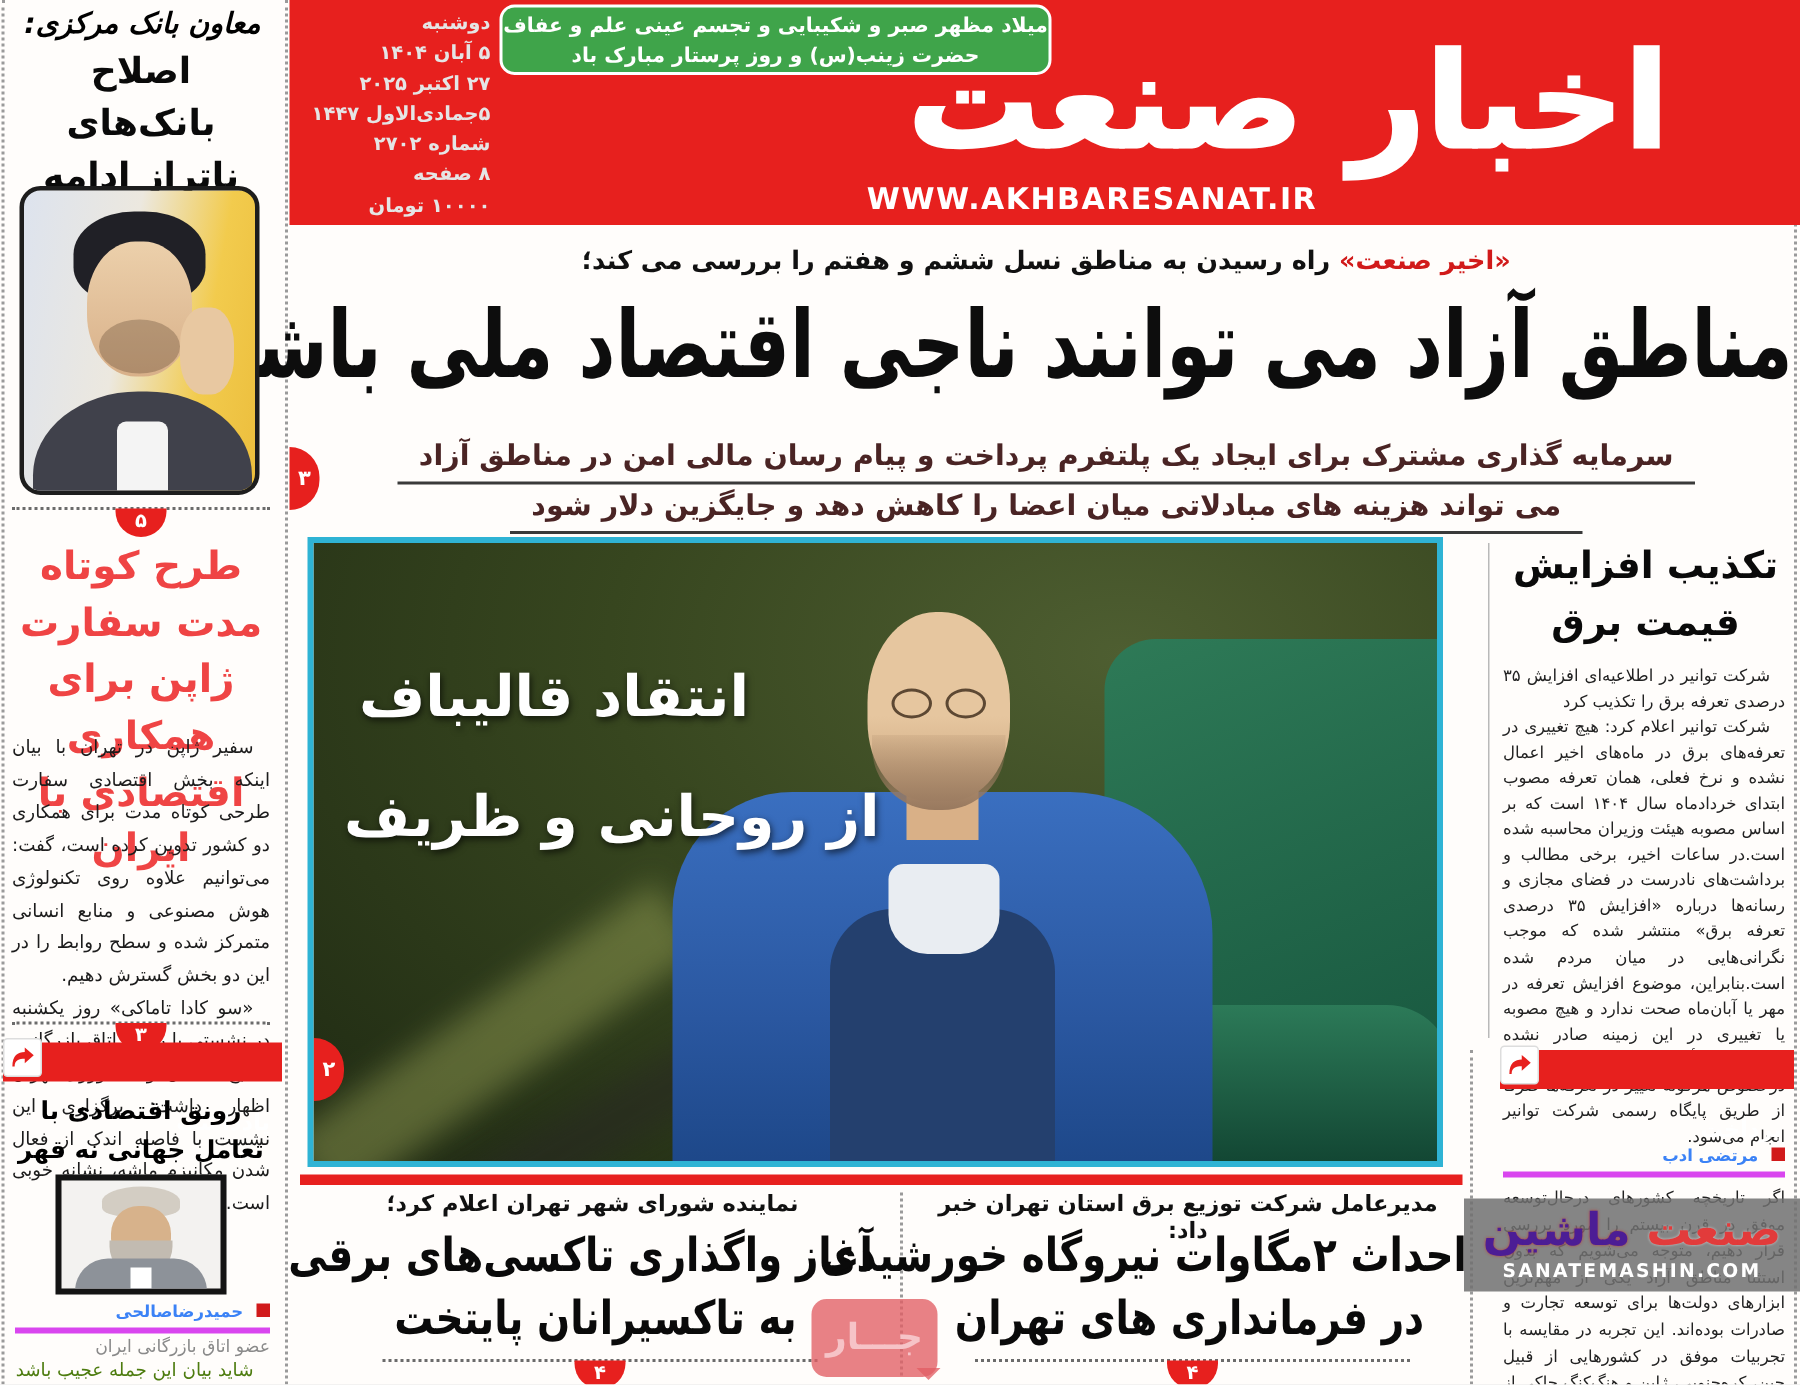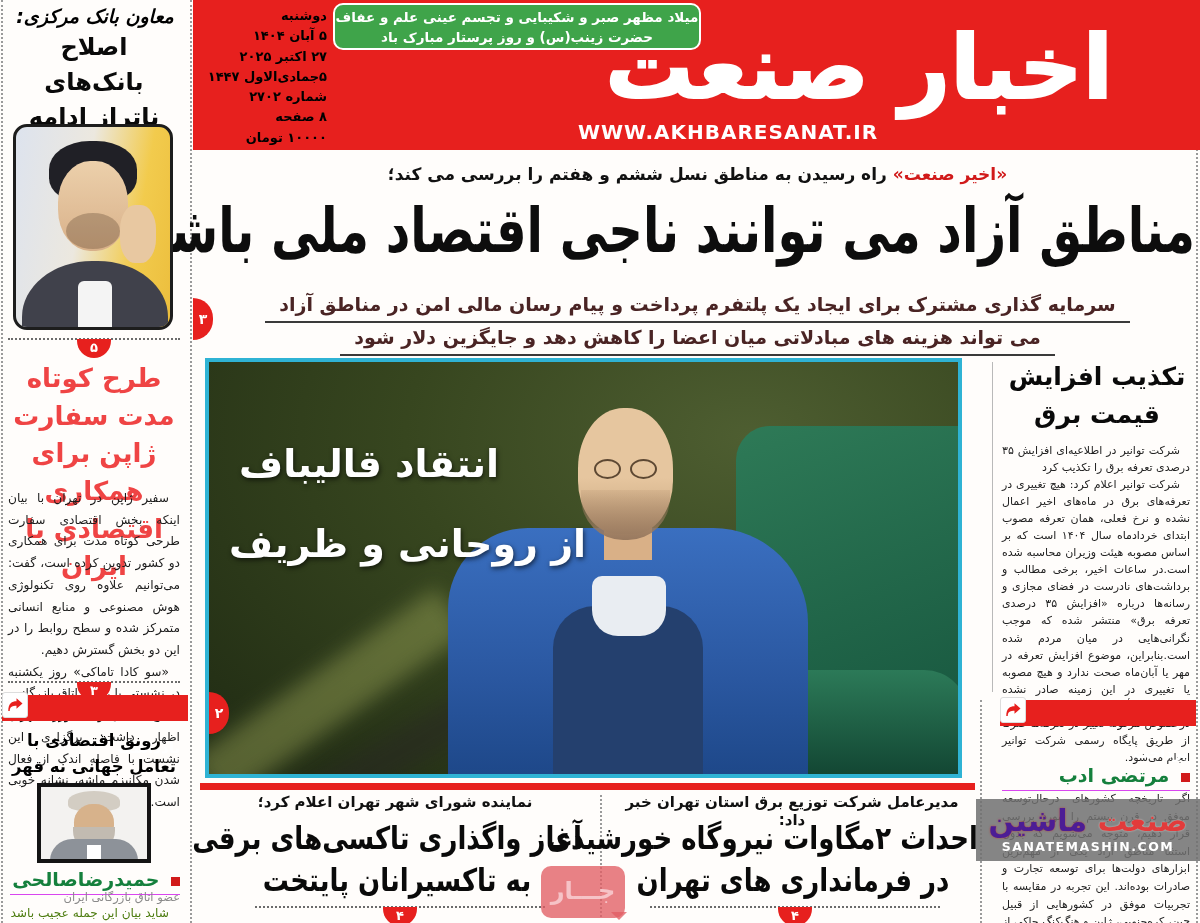--- a/index.html
+++ b/index.html
@@ -22,21 +22,21 @@
          color:#fff; font-size:14px; font-weight:bold; text-align:center; line-height:42px; }
 
   
   .secbar { position:absolute; height:26px; background:#e7201e; color:#fff; }
   .secbar .lbl { display:block; font-size:15px; font-weight:bold; line-height:26px; padding-right:8px;margin-top:40px; }
   .arrowbox { position:absolute; left:0px; top:-3px; width:26px; height:26px; background:#fff;
               border:1px solid #ddd; border-radius:3px; display:flex; align-items:center; justify-content:center; }
 
   
   .masthead { position:absolute; left:193px; top:0; width:1007px; height:150px; background:#e7201e; }
-  .dates { position:absolute; left:12px; top:6px; width:122px; color:#000000; font-size:13px; line-height:1.56; text-align:right; font-weight:bold; }
+  .dates { position:absolute; left:12px; top:6px; width:122px; color:#e5e5e5; font-size:13px; line-height:1.56; text-align:right; font-weight:bold; }
   .banner { position:absolute; left:140px; top:3px; width:368px; height:47px; background:#3fa44a; border:2px solid #fff;
             border-radius:10px; color:#fff; font-size:13.5px; font-weight:bold; text-align:center; line-height:1.5; padding-top:2px; }
   .logo { position:absolute; left:330px; top:16px; width:672px; height:100px; color:#fff; font-size:88px; font-weight:bold;
           text-align:center; line-height:104px; letter-spacing:2px; -webkit-text-stroke:2px #fff; white-space:nowrap; }
   .site { position:absolute; left:360px; top:120px; width:350px; color:#fff; font-size:20px; font-weight:bold;
           text-align:center; letter-spacing:1px; font-family:"DejaVu Sans", sans-serif; }
 
   
   .kicker { position:absolute; left:200px; top:164px; width:995px; text-align:center; font-size:17px; font-weight:bold; color:#111; }
   .kicker .brand { color:#d11a1a; }
@@ -85,21 +85,21 @@
   .sb-head2 { position:absolute; left:6px; top:360px; width:176px; text-align:center; font-size:26px; font-weight:bold; line-height:1.45; color:#ef4444; }
   .sb-body { position:absolute; left:8px; top:488px; width:172px; font-size:12.2px; line-height:1.78; text-align:justify; color:#1c1c1c; }
   .sb-body p { text-indent:11px; }
   .note-head { position:absolute; left:4px; top:728px; width:180px; text-align:center; font-size:16.5px; font-weight:bold; line-height:1.55; }
   .note-photo { position:absolute; left:37px; top:783px; width:114px; height:80px; border:4px solid #141414; background:#f3f2f0; overflow:hidden; }
   .p2-cap { position:absolute; left:27px; top:4px; width:52px; height:20px; background:#d3cdc3; border-radius:50% 50% 30% 30%; }
   .p2-face { position:absolute; left:33px; top:17px; width:40px; height:40px; background:#d7b28b; border-radius:46%; }
   .p2-beard { position:absolute; left:32px; top:40px; width:42px; height:24px; background:#c2bbb1; border-radius:0 0 20px 20px; }
   .p2-suit { position:absolute; left:9px; bottom:-2px; width:88px; height:22px; background:#8d9299; border-radius:30px 30px 0 0; }
   .p2-shirt { position:absolute; left:46px; bottom:0; width:14px; height:14px; background:#fff; }
-  .author { position:absolute; font-size:19px; font-weight:bold; color:#15803d; border-bottom:1px solid #d946ef; padding-bottom:4px; }
+  .author { position:absolute; font-size:11px; font-weight:bold; color:#3b82f6; border-bottom:4px solid #d946ef; padding-bottom:4px; }
   .author .sq { display:inline-block; width:9px; height:9px; background:#d11a1a; margin-left:5px; }
   .role { position:absolute; font-size:11.5px; color:#8a8a8a; }
 
   
   .rc-head { position:absolute; left:1002px; top:358px; width:190px; text-align:center; font-size:25px; font-weight:bold; line-height:1.5; color:#0a0a0a; }
   .rc-body { position:absolute; left:1002px; top:442px; width:188px; font-size:11px; line-height:1.55; text-align:justify; color:#222; }
   .rc-body p { text-indent:10px; }
   .ed-head { position:absolute; left:1000px; top:732px; width:192px; text-align:center; font-size:22px; font-weight:bold; color:#0a0a0a; }
   .ed-body { position:absolute; left:1002px; top:790px; width:188px; font-size:11px; line-height:1.6; text-align:justify; color:#222; }
 

